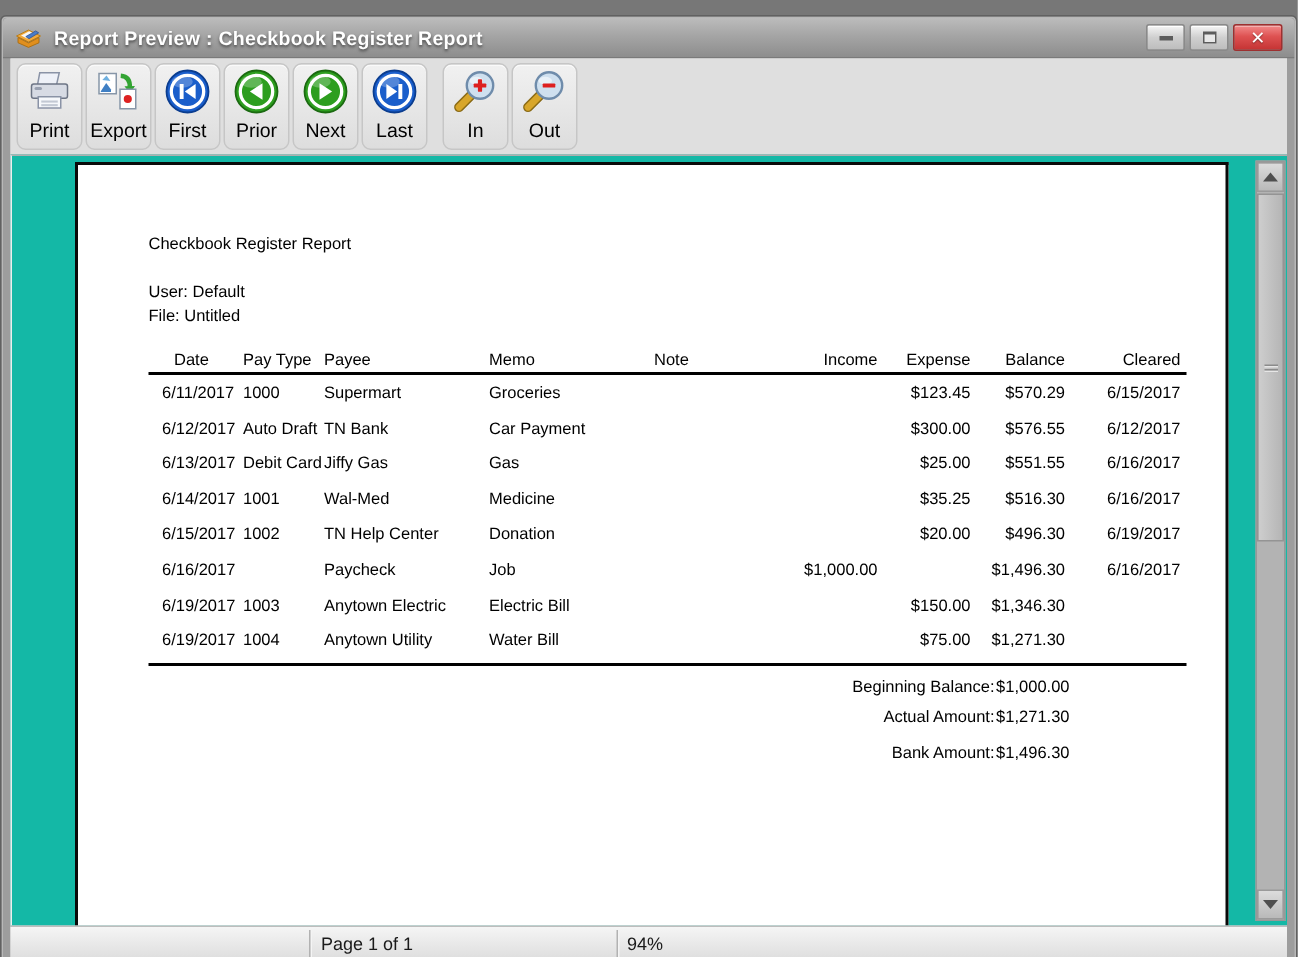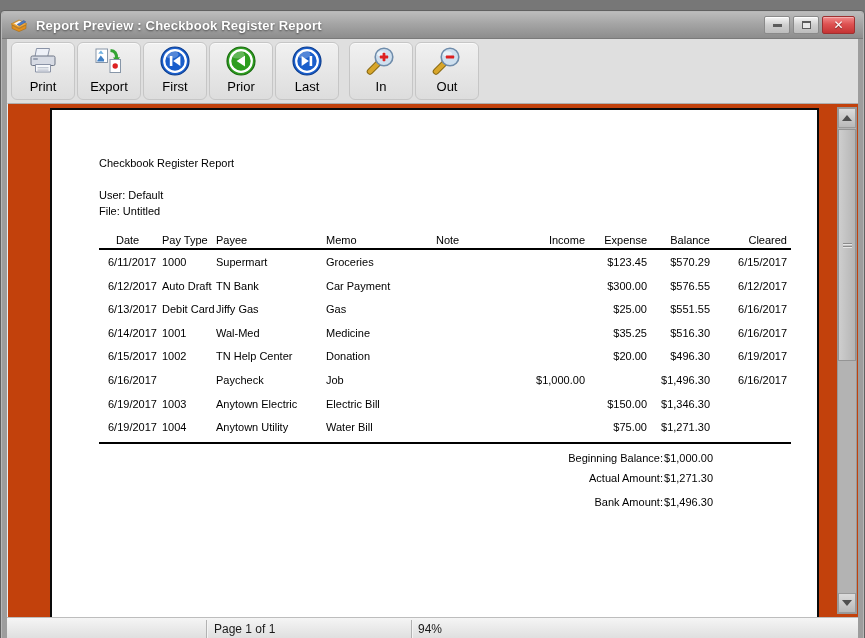--- a/index.html
+++ b/index.html
@@ -27,32 +27,32 @@
   .glyph-min { width:9px; height:3px; background:#5c5c5c; }
   .glyph-max { width:9px; height:8px; border:1px solid #5c5c5c; border-top:2px solid #5c5c5c; background:#e8e8e8; }
   .glyph-x { color:#fff; font-weight:bold; font-size:12px; line-height:1; text-shadow:0 1px 1px rgba(0,0,0,.45); }
 
   
   .body { position:absolute; top:28px; left:6px; right:6px; bottom:6px; background:#dfdfdf; }
 
   
   .toolbar { position:absolute; top:0; left:0; right:0; height:64px; background:#dfdfdf;
              display:flex; align-items:flex-start; padding:3px 0 0 4px; }
-  .tbtn { width:64px; height:58px; margin-right:2px; border-radius:6px;
+  .tbtn { width:44px; height:58px; margin-right:2px; border-radius:6px;
           background:linear-gradient(#f1f1f1,#dddddd);
           border:1px solid #c6c6c6; box-shadow: inset 0 1px 0 #fafafa;
           display:flex; flex-direction:column; align-items:center; padding-top:2px; cursor:default; }
   .tbtn .ticon { width:32px; height:32px; display:block; }
   .tbtn .lbl { font-size:13px; color:#000; margin-top:2px; white-space:nowrap; }
   .gap-l { margin-left:8px; }
   .gap-s { margin-left:5px; }
 
   
   .preview { position:absolute; top:64px; left:0; right:0; bottom:24px;
-             background:#c2410c; overflow:hidden; border-top:1px solid #aeaeae;
+             background:#14b8a6; overflow:hidden; border-top:1px solid #aeaeae;
              border-left:1px solid #ededed; }
   .page { position:absolute; left:42px; top:4px; width:769px; height:660px;
           background:#fff; border:2px solid #0a0a0a; border-bottom:none; }
 
   .rpt { position:absolute; font-size:11px; color:#000; white-space:nowrap; }
   .num { text-align:right; }
   .hline { position:absolute; left:47px; width:692px; background:#000; }
 
   .trow { position:absolute; left:0; width:100%; height:14px; }
   .cell { position:absolute; font-size:11px; white-space:nowrap; }
@@ -161,20 +161,29 @@
       <div class="tbtn">
         <svg class="ticon" viewBox="0 0 32 32">
           <circle cx="16" cy="16" r="14" fill="#2d9e1f" stroke="#1b6a11" stroke-width="1.2"></circle>
           <circle cx="16" cy="16" r="10.8" fill="none" stroke="#fff" stroke-width="2.2"></circle>
           <ellipse cx="12.5" cy="9.5" rx="7" ry="4" fill="#ffffff" opacity=".25"></ellipse>
           <path d="M20 10.5 v11 l-8.4-5.5 z" fill="#fff"></path>
         </svg>
         <span class="lbl">Prior</span>
       </div>
 
+      <div class="tbtn">
+        <svg class="ticon" viewBox="0 0 32 32">
+          <circle cx="16" cy="16" r="14" fill="#2d9e1f" stroke="#1b6a11" stroke-width="1.2"></circle>
+          <circle cx="16" cy="16" r="10.8" fill="none" stroke="#fff" stroke-width="2.2"></circle>
+          <ellipse cx="12.5" cy="9.5" rx="7" ry="4" fill="#ffffff" opacity=".25"></ellipse>
+          <path d="M12 10.5 v11 l8.4-5.5 z" fill="#fff"></path>
+        </svg>
+        <span class="lbl">Next</span>
+      </div>
 
       <div class="tbtn">
         <svg class="ticon" viewBox="0 0 32 32">
           <circle cx="16" cy="16" r="14" fill="#1a5ecb" stroke="#0b3d8f" stroke-width="1.2"></circle>
           <circle cx="16" cy="16" r="10.8" fill="none" stroke="#fff" stroke-width="2.2"></circle>
           <ellipse cx="12.5" cy="9.5" rx="7" ry="4" fill="#ffffff" opacity=".25"></ellipse>
           <path d="M10.6 11 v10 l7.2-5 z" fill="#fff"></path>
           <rect x="18.6" y="11" width="2.6" height="10" fill="#fff"></rect>
         </svg>
         <span class="lbl">Last</span>

